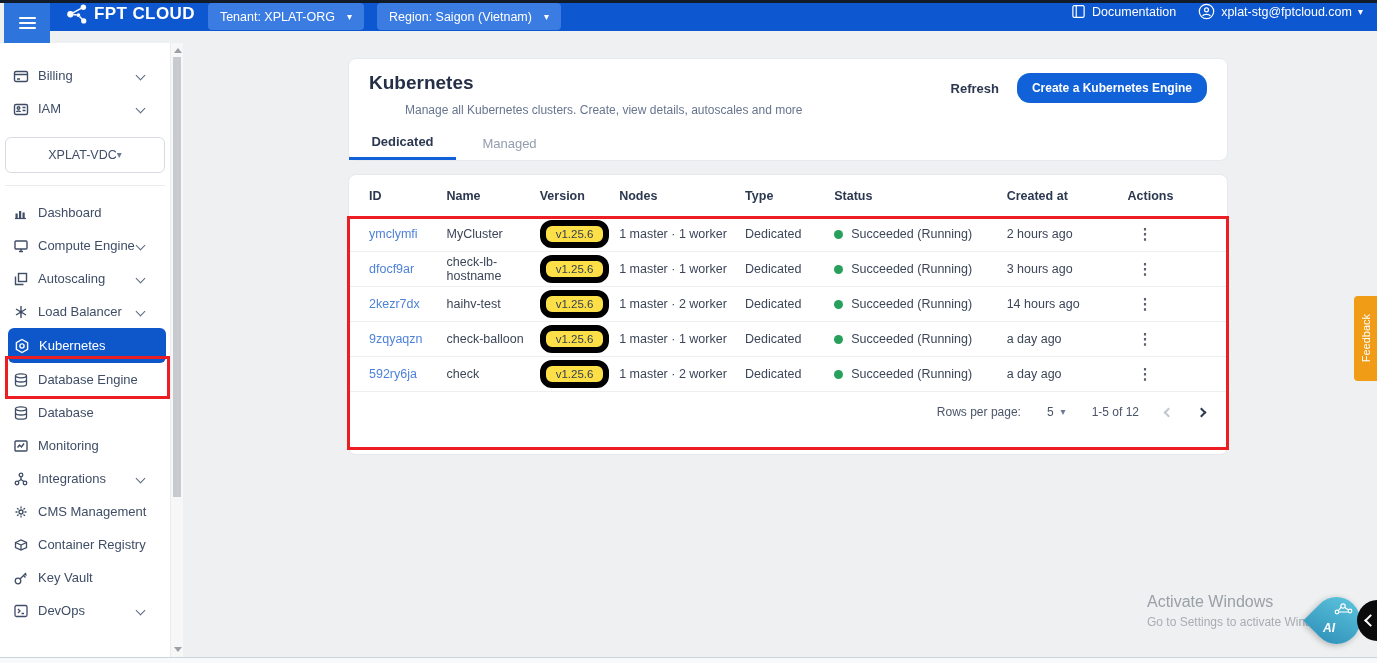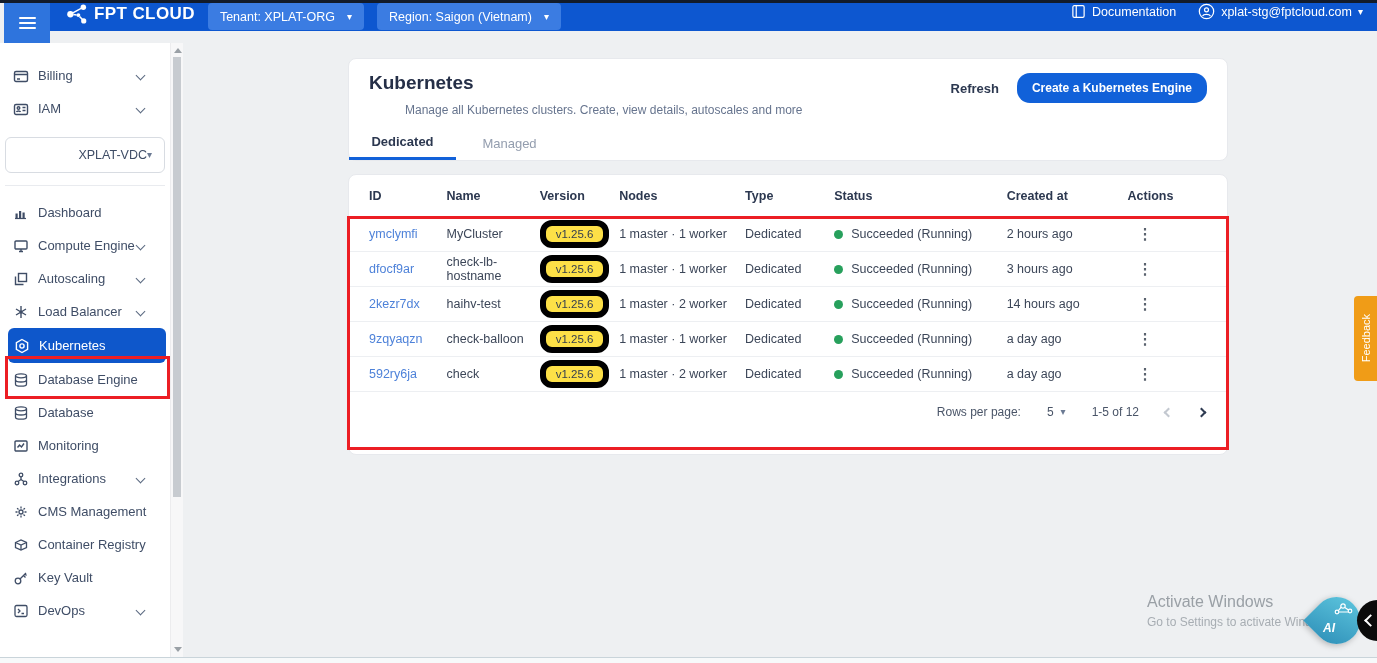--- a/index.html
+++ b/index.html
@@ -25,21 +25,21 @@
   .topbar-right { margin-left:auto; display:flex; align-items:center; gap:22px; margin-right:14px; font-size:12.5px; }
   .hdr-link { display:flex; align-items:center; gap:6px; cursor:pointer; }
   
   .sidebar { position:absolute; top:43px; left:0; bottom:6px; width:183px; background:#fff; z-index:10; }
   .side-inner { position:absolute; left:0; top:0; right:13px; padding-top:16px; }
   .side-item { height:33px; display:flex; align-items:center; padding-left:13px; gap:9px; font-size:13px; color:#3f4d66; cursor:pointer; position:relative; }
   .side-item svg { flex:0 0 16px; }
   .side-item .chev { position:absolute; right:26px; top:13px; }
   .chev { width:7px; height:7px; border-style:solid; border-color:#5a6980; border-width:0 1.6px 1.6px 0; transform:rotate(45deg); }
   .side-item.active { background:#0e57cb; color:#fff; border-radius:6px; margin:0 4px 0 8px; padding-left:6px; height:35px; }
-  .vdc-select { margin:12px 5px 0 5px; height:36px; border:1px solid #d8dce2; border-radius:6px; display:flex; align-items:center; justify-content:flex-end; padding:0 12px; font-size:12.5px; color:#3f4d66; cursor:pointer; }
+  .vdc-select { margin:12px 5px 0 5px; height:36px; border:1px solid #d8dce2; border-radius:6px; display:flex; align-items:center; justify-content:center; padding:0 12px; font-size:12.5px; color:#3f4d66; cursor:pointer; }
   .vdc-select .caret { color:#6b7a93; }
   .side-divider { height:1px; background:#e9ebef; margin:12px 5px 10px 5px; }
   
   .side-scroll { position:absolute; right:0; top:0; bottom:0; width:13px; background:#f7f7f8; border-left:1px solid #ececee; }
   .sb-up { position:absolute; top:5px; left:3px; width:0; height:0; border-left:4px solid transparent; border-right:4px solid transparent; border-bottom:5px solid #9aa0a6; }
   .sb-down { position:absolute; bottom:5px; left:3px; width:0; height:0; border-left:4px solid transparent; border-right:4px solid transparent; border-top:5px solid #9aa0a6; }
   .sb-thumb { position:absolute; top:14px; left:2px; width:8px; height:440px; background:#c7cbd0; }
   
   .main-area { position:absolute; left:183px; top:43px; right:0; bottom:6px; background:#eef0f2; }
   .card { position:absolute; background:#fff; border:1px solid #e7e9ed; border-radius:8px; }

